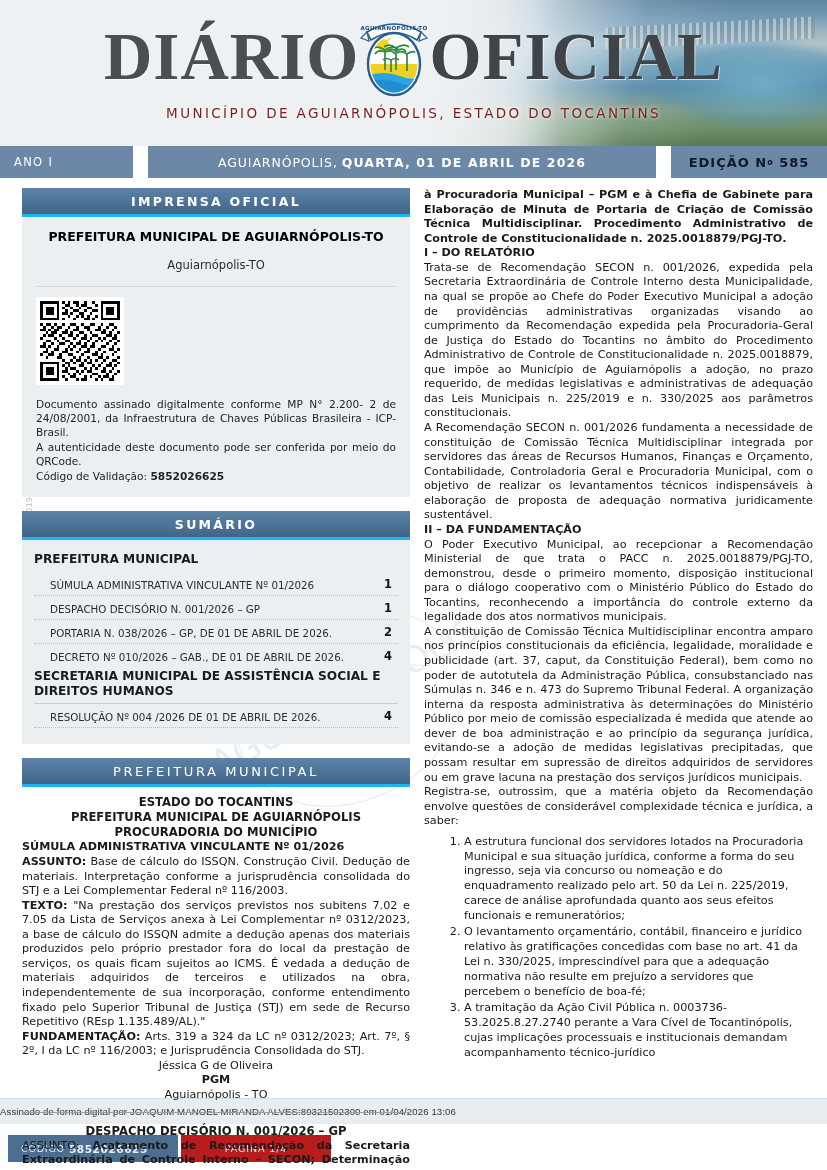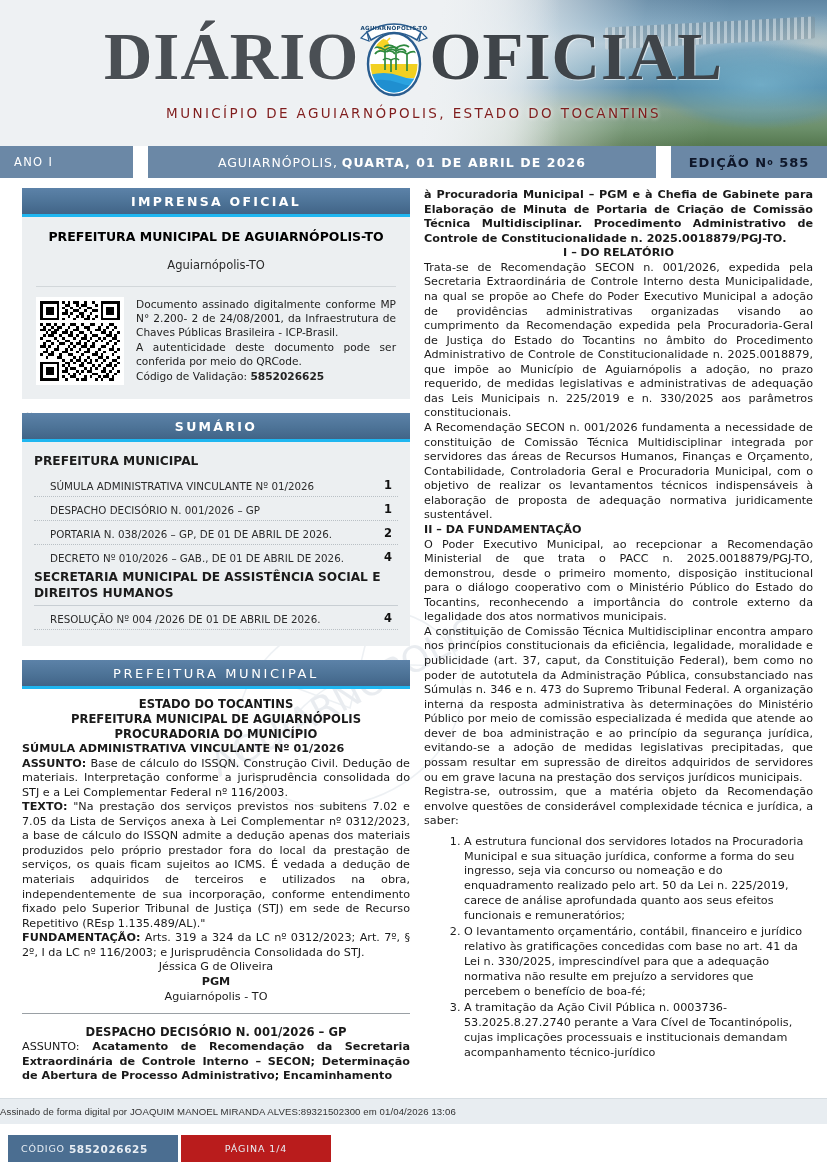--- a/index.html
+++ b/index.html
@@ -111,21 +111,21 @@
     font-size: 12.5px; font-weight: bold; letter-spacing: 2.3px;
     border-bottom: 3px solid #1fb6f0;
   }
   .panel-head.light { font-weight: normal; letter-spacing: 2.6px; font-size: 13px; }
   .panel-body { background: #eceff1; padding: 12px 14px 14px; }
 
   .pm-title { text-align: center; font-size: 12.5px; font-weight: bold; color: #000000; margin-bottom: 14px; }
   .pm-line { text-align: center; font-size: 11.5px; color: #2b2b2b; margin-bottom: 14px; }
   .pm-sep { border-top: 1px solid #d2d7da; margin: 4px 0 10px; }
 
-  .qr-row { display: flex; gap: 12px; align-items: flex-start; }
+  .qr-row { display: flex; gap: 12px; align-items: flex-start; flex-direction: column; }
   .qr { width: 88px; height: 88px; background: #fff; padding: 4px; flex: 0 0 auto; }
   .qr svg { display: block; }
   .qr-text { font-size: 10.6px; line-height: 1.33; color: #222; text-align: justify; }
   .qr-text b { font-weight: bold; }
 
   
   .sum-body { background: #eceff1; padding: 10px 12px 16px; }
   .sum-group { font-size: 12.2px; font-weight: bold; color: #1b1b1b; margin: 2px 0 4px; line-height: 1.25; }
   .sum-item {
     display: flex; align-items: flex-end; gap: 4px;
@@ -568,21 +568,21 @@
         <p class="hdr-ctr" style="margin-top:6px">DESPACHO DECISÓRIO N. 001/2026 – GP</p>
         <p>
           <span>ASSUNTO:</span><span class="bold"> Acatamento de Recomendação da Secretaria Extraordinária de Controle Interno – SECON; Determinação de Abertura de Processo Administrativo; Encaminhamento</span>
         </p>
       </div>
     </div>
 
     <div class="col col-right">
       <div class="art">
         <p class="bold">à Procuradoria Municipal – PGM e à Chefia de Gabinete para Elaboração de Minuta de Portaria de Criação de Comissão Técnica Multidisciplinar. Procedimento Administrativo de Controle de Constitucionalidade n. 2025.0018879/PGJ-TO.</p>
-        <p class="bold" style="text-align:center">I – DO RELATÓRIO</p>
+        <p class="bold" style="text-align:left">I – DO RELATÓRIO</p>
         <p>Trata-se de Recomendação SECON n. 001/2026, expedida pela Secretaria Extraordinária de Controle Interno desta Municipalidade, na qual se propõe ao Chefe do Poder Executivo Municipal a adoção de providências administrativas organizadas visando ao cumprimento da Recomendação expedida pela Procuradoria-Geral de Justiça do Estado do Tocantins no âmbito do Procedimento Administrativo de Controle de Constitucionalidade n. 2025.0018879, que impõe ao Município de Aguiarnópolis a adoção, no prazo requerido, de medidas legislativas e administrativas de adequação das Leis Municipais n. 225/2019 e n. 330/2025 aos parâmetros constitucionais.</p>
         <p>A Recomendação SECON n. 001/2026 fundamenta a necessidade de constituição de Comissão Técnica Multidisciplinar integrada por servidores das áreas de Recursos Humanos, Finanças e Orçamento, Contabilidade, Controladoria Geral e Procuradoria Municipal, com o objetivo de realizar os levantamentos técnicos indispensáveis à elaboração de proposta de adequação normativa juridicamente sustentável.</p>
         <p class="bold" style="text-align:left">II – DA FUNDAMENTAÇÃO</p>
         <p>O Poder Executivo Municipal, ao recepcionar a Recomendação Ministerial de que trata o PACC n. 2025.0018879/PGJ-TO, demonstrou, desde o primeiro momento, disposição institucional para o diálogo cooperativo com o Ministério Público do Estado do Tocantins, reconhecendo a importância do controle externo da legalidade dos atos normativos municipais.</p>
         <p>A constituição de Comissão Técnica Multidisciplinar encontra amparo nos princípios constitucionais da eficiência, legalidade, moralidade e publicidade (art. 37, caput, da Constituição Federal), bem como no poder de autotutela da Administração Pública, consubstanciado nas Súmulas n. 346 e n. 473 do Supremo Tribunal Federal. A organização interna da resposta administrativa às determinações do Ministério Público por meio de comissão especializada é medida que atende ao dever de boa administração e ao princípio da segurança jurídica, evitando-se a adoção de medidas legislativas precipitadas, que possam resultar em supressão de direitos adquiridos de servidores ou em grave lacuna na prestação dos serviços jurídicos municipais.</p>
         <p>Registra-se, outrossim, que a matéria objeto da Recomendação envolve questões de considerável complexidade técnica e jurídica, a saber:</p>
         <ol class="numlist">
           <li>A estrutura funcional dos servidores lotados na Procuradoria Municipal e sua situação jurídica, conforme a forma do seu ingresso, seja via concurso ou nomeação e do enquadramento realizado pelo art. 50 da Lei n. 225/2019, carece de análise aprofundada quanto aos seus efeitos funcionais e remuneratórios;</li>
           <li>O levantamento orçamentário, contábil, financeiro e jurídico relativo às gratificações concedidas com base no art. 41 da Lei n. 330/2025, imprescindível para que a adequação normativa não resulte em prejuízo a servidores que percebem o benefício de boa-fé;</li>
           <li>A tramitação da Ação Civil Pública n. 0003736-53.2025.8.27.2740 perante a Vara Cível de Tocantinópolis, cujas implicações processuais e institucionais demandam acompanhamento técnico-jurídico</li>

